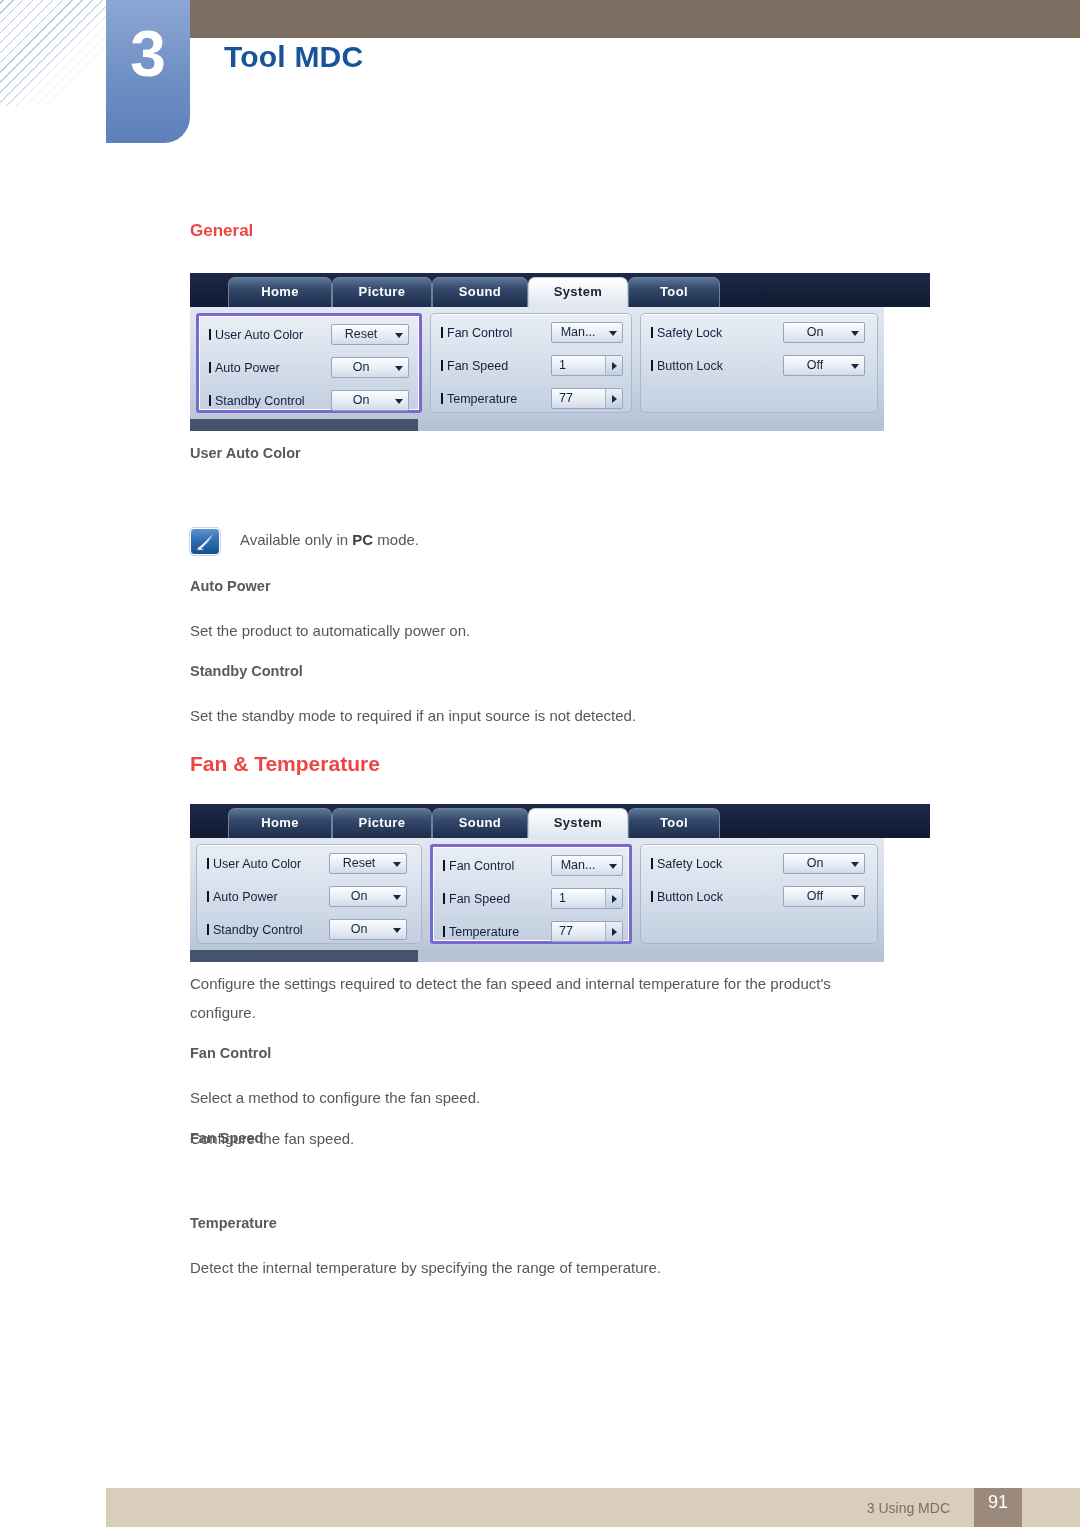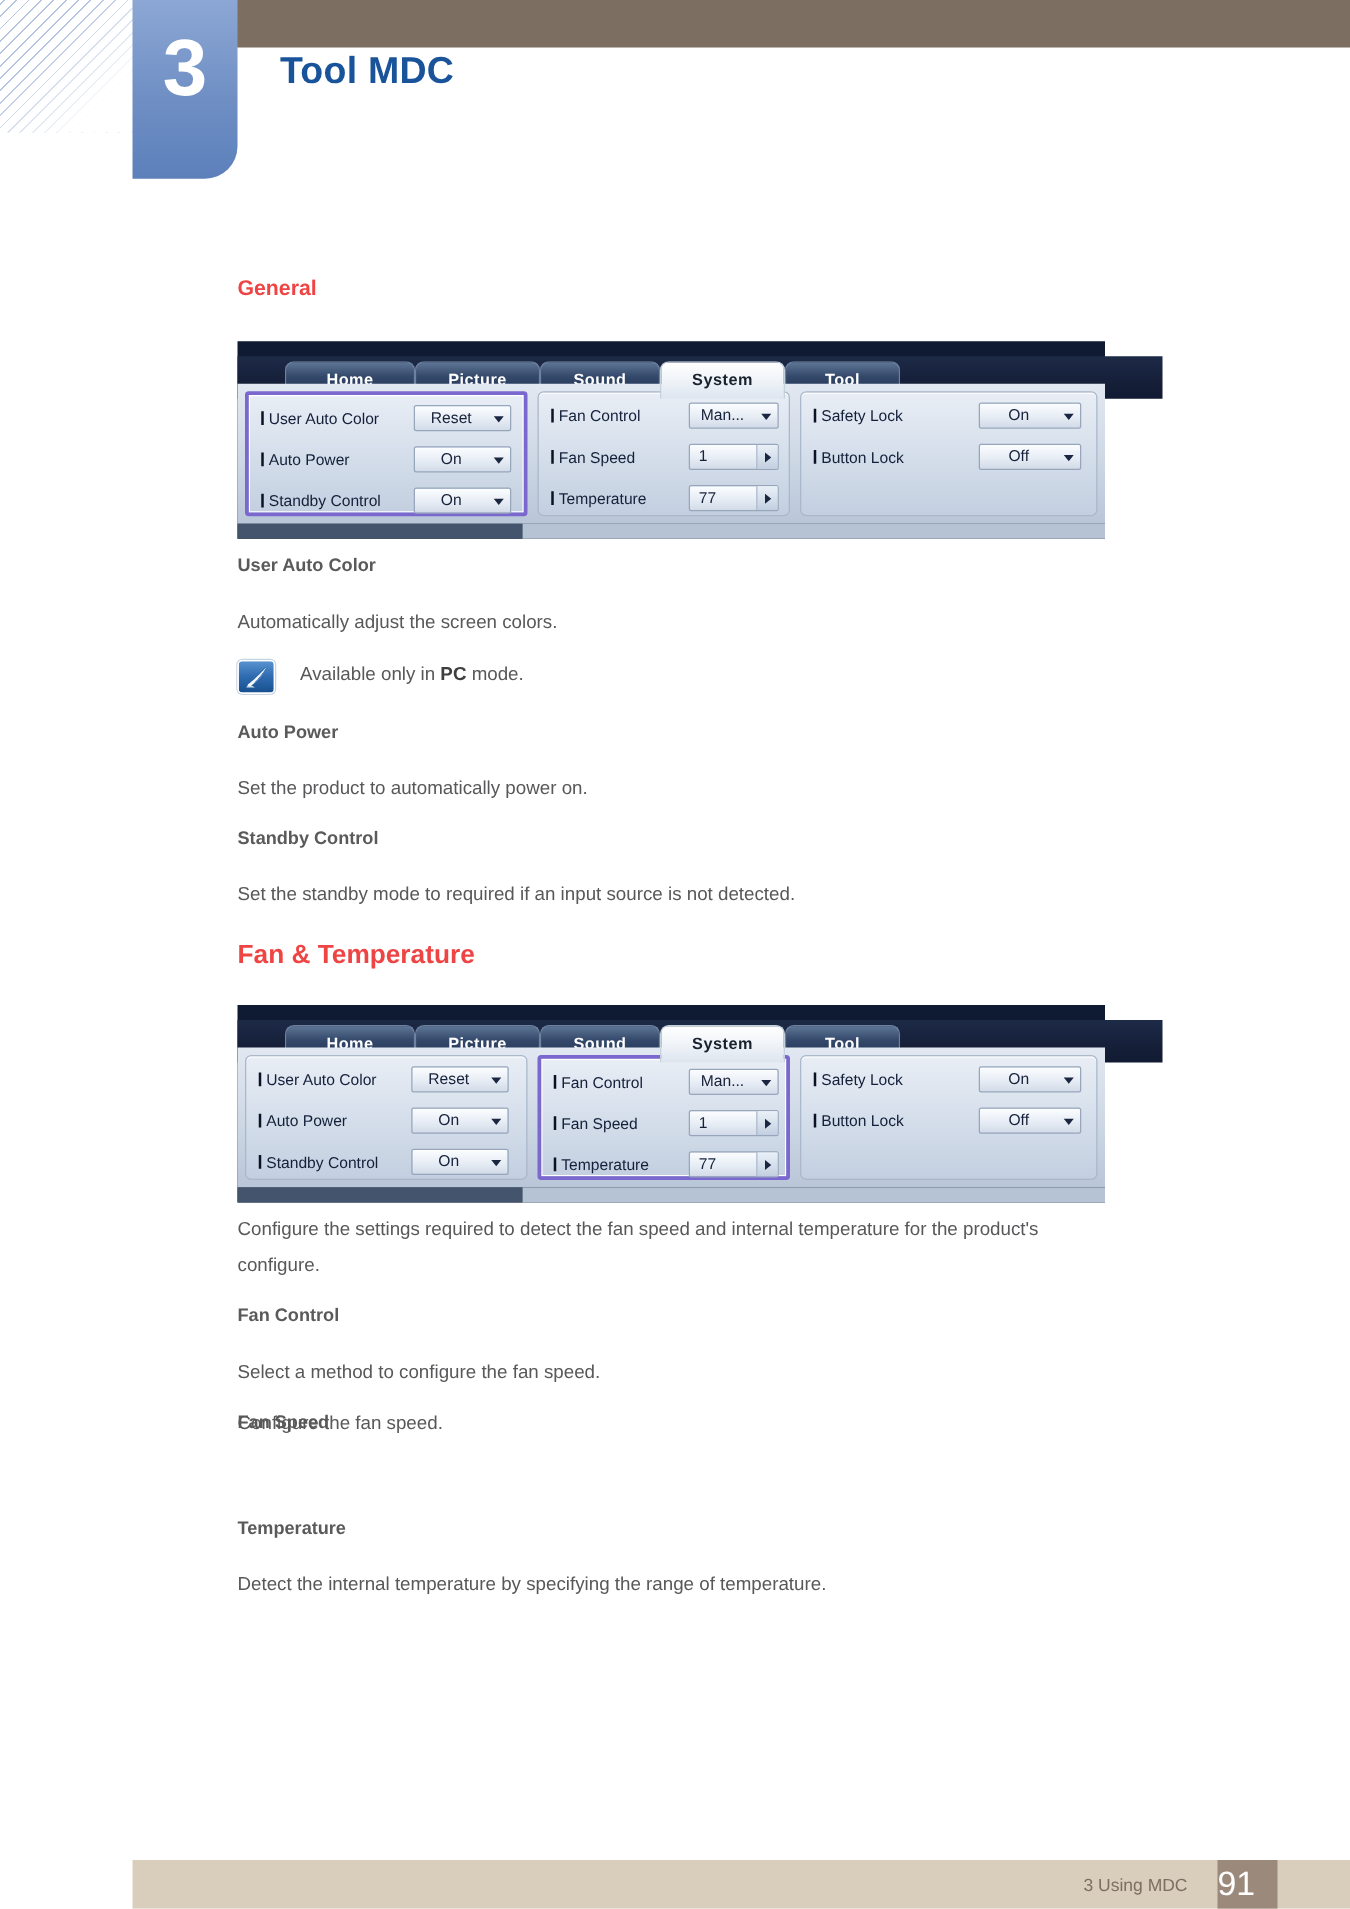--- a/index.html
+++ b/index.html
@@ -118,21 +118,21 @@
   
   .mdc {
     position: absolute;
     left: 190px;
     width: 694px;
     height: 158px;
     background: #0f1a33;
     font-family: "Liberation Sans", sans-serif;
   }
   .mdc-tabbar {
-    position: absolute; left: 0; top: 12px;
+    position: absolute; left: 0; top: 0;
     width: 740px; height: 34px;
     background: linear-gradient(180deg, #1d2a47 0%, #16203a 55%, #101a31 100%);
   }
   .mdc-tab {
     position: absolute; top: 4px;
     height: 30px;
     border-top-left-radius: 7px;
     border-top-right-radius: 7px;
     text-align: center;
     font-size: 13px;
@@ -259,21 +259,22 @@
   .footer-pagebox {
     position: absolute;
     left: 974px; top: 1488px;
     width: 48px; height: 39px;
     background: #9b8a7c;
   }
   .footer-pagenum {
     position: absolute;
     left: 974px; top: 1492px;
     width: 48px;
-    font-size: 27px;
+    text-align: center;
+    font-size: 18px;
     color: #ffffff;
   }
 </style>
 </head>
 <body>
 
 <div class="page">
 
   <div class="hatch"></div>
   <div class="brown-bar"></div>
@@ -360,21 +361,20 @@
       </div>
 
     </div>
     <div class="mdc-foot">
       <div class="dark"></div>
       <div class="light"></div>
     </div>
   </div>
 
   <div class="h-sub" style="top:445px;">User Auto Color</div>
-  <div class="p-body" style="top:483px;">Automatically adjust the screen colors.</div>
 
   <div class="note-row" style="top:528px;">
     <span class="note-icon">
       <svg width="22" height="20" viewBox="0 0 22 20" xmlns="http://www.w3.org/2000/svg">
         <path d="M3 16 C7 13, 12 8, 18 2 C15 9, 10 14, 5 17 Z" fill="#ffffff" opacity="0.95"></path>
         <path d="M2 18 L9 18 L4 15 Z" fill="#ffffff" opacity="0.8"></path>
         <path d="M7 12 C10 9, 14 5, 17 2" stroke="#2f6cb0" stroke-width="0.7" fill="none"></path>
         <path d="M9 14 C12 11, 15 7, 18 3" stroke="#2f6cb0" stroke-width="0.7" fill="none"></path>
       </svg>
     </span>

